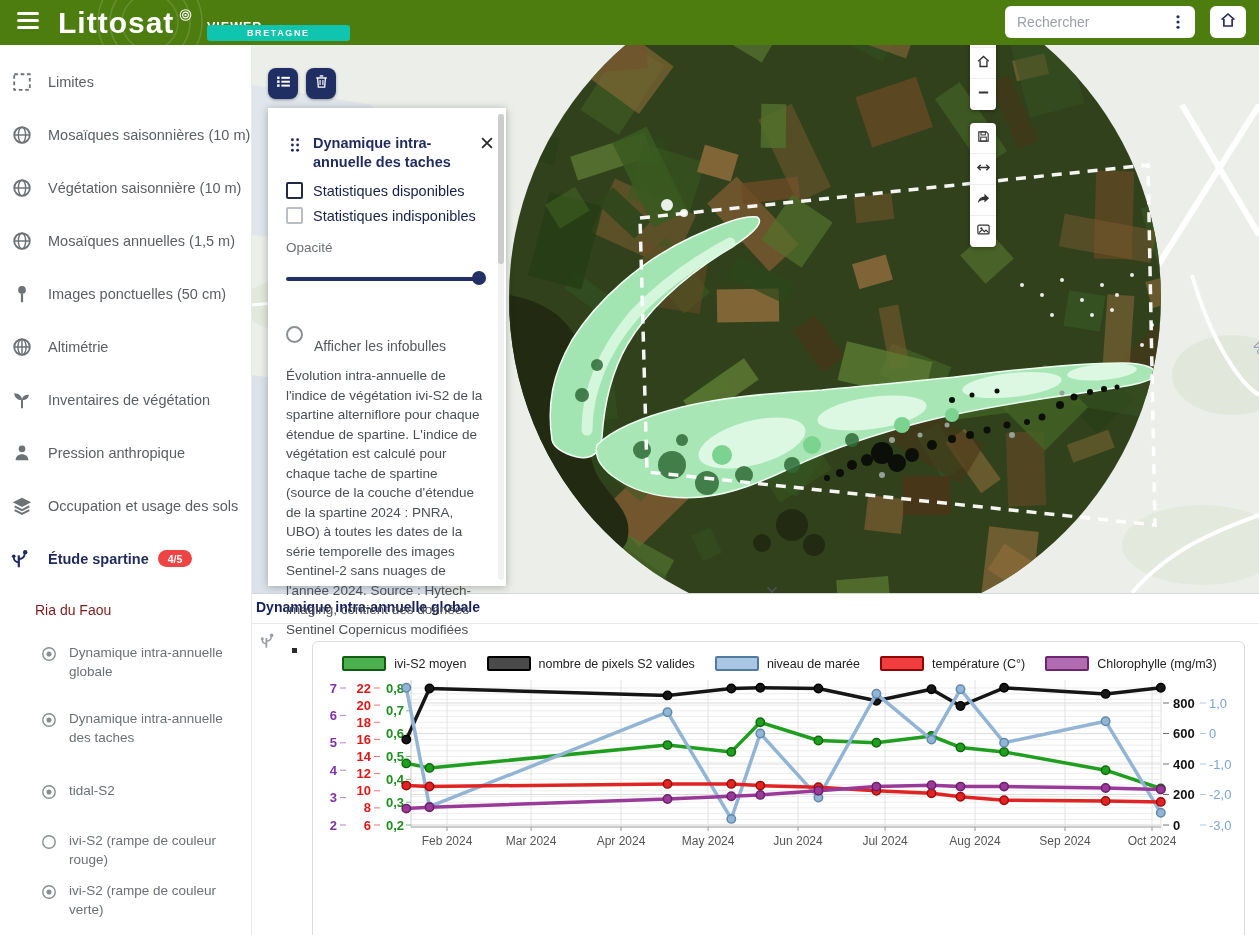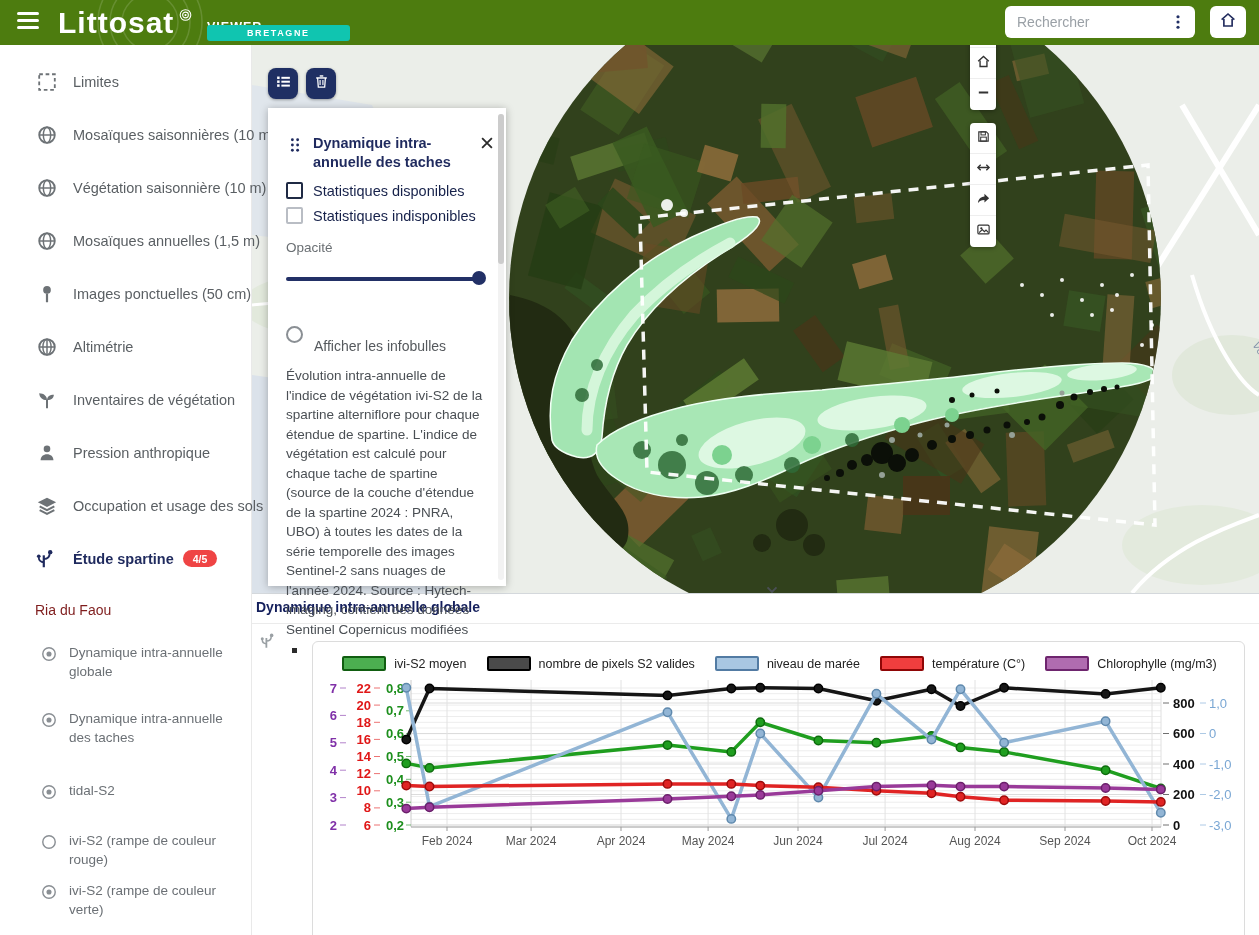--- a/index.html
+++ b/index.html
@@ -21,21 +21,21 @@
   #search-box { position:absolute; left:1005px; top:6px; width:190px; height:32px; background:#fff; border-radius:6px;
     display:flex; align-items:center; padding:0 8px 0 12px; }
   #search-input { flex:1; border:none; outline:none; font-size:14px; color:#333; background:transparent; min-width:0; }
   #search-input::placeholder { color:#9aa0a6; }
   #kebab { color:#223066; display:flex; align-items:center; cursor:pointer; }
   #home-btn { position:absolute; left:1210px; top:6px; width:36px; height:32px; background:#fff; border-radius:6px;
     display:flex; align-items:center; justify-content:center; color:#222c5e; cursor:pointer; }
 
   
   #sidebar { position:absolute; left:0; top:45px; width:252px; height:890px; background:#fff; border-right:1px solid #e9e9e9; z-index:20; padding-top:10px; }
-  .sb-row { height:53px; display:flex; align-items:center; padding-left:35px; cursor:pointer;text-align:right; }
+  .sb-row { height:53px; display:flex; align-items:center; padding-left:10px; cursor:pointer;text-align:right; }
   .sb-icon { width:24px; height:24px; color:#6d7276; flex:0 0 24px; display:flex; align-items:center; justify-content:center; }
   .sb-label { margin-left:14px; font-size:14.5px; color:#5a5f63; white-space:nowrap; }
   .sb-row.active .sb-label { color:#1f2a5e; font-weight:700; }
   .sb-row.active .sb-icon { color:#1f2a5e; }
   .sb-badge { margin-left:9px; background:#ef4444; color:#fff; font-size:10.5px; font-weight:700; padding:2.5px 10px; border-radius:9px; }
   .sb-group-label { height:50px; display:flex; align-items:center; padding-left:35px; font-size:14px; color:#7f1d1d; }
   .sb-sub { display:flex; padding-left:40px; padding-right:14px; align-items:flex-start; cursor:pointer; }
   .sb-sub .sub-icon { width:18px; height:18px; color:#8a8f94; flex:0 0 18px; margin-top:2px; }
   .sb-sub .sub-label { margin-left:11px; font-size:13.5px; color:#6b7075; line-height:19px; max-width:180px; }
   .sub-h66 { height:66px; padding-top:8px; } .sub-h50 { height:50px; padding-top:14px; }

